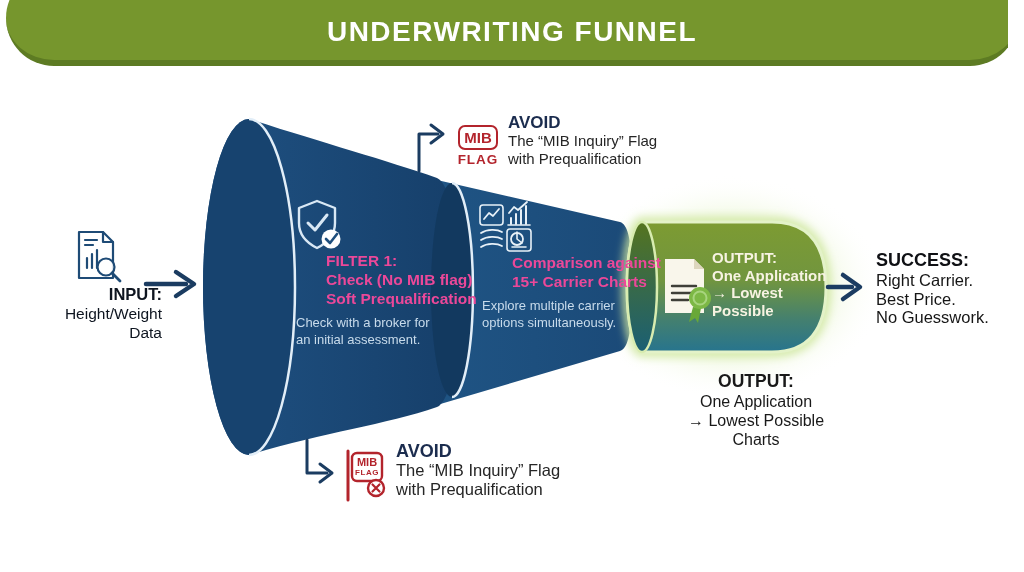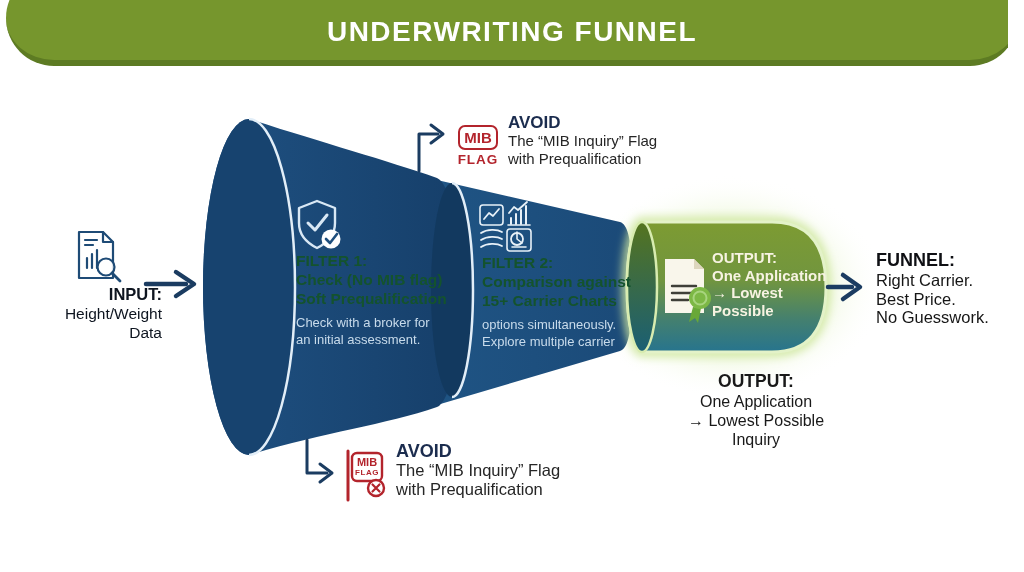--- a/index.html
+++ b/index.html
@@ -12,21 +12,21 @@
           padding-bottom:12px;}
   .banner-title{color:#ffffff;font-weight:800;font-size:28px;letter-spacing:1.5px;}
   
   .tb{position:absolute;}
   .tb div{white-space:nowrap;}
   
   .input-block{left:36px;top:284px;width:126px;text-align:right;color:#0e1520;}
   .input-title{font-weight:700;font-size:16.5px;line-height:20px;}
   .input-line{font-weight:400;font-size:15.5px;line-height:19px;}
   
-  .f-head{color:#14532d;font-weight:700;font-size:15.5px;line-height:19px;}
+  .f-head{color:#ec4899;font-weight:700;font-size:15.5px;line-height:19px;padding-left:30px;}
   .f-desc{color:#c8dbeb;font-weight:400;font-size:13px;line-height:16.5px;}
   .desc-gap{height:7px;}
   .filter1-block{left:296px;top:251px;width:175px;}
   .filter2-block{left:482px;top:253px;width:165px;}
   
   .cyl-block{left:712px;top:249px;width:115px;}
   .cyl-line{color:#f7f3e2;font-weight:700;font-size:15px;line-height:17.5px;}
   
   .success-block{left:876px;top:250px;width:145px;color:#161616;}
   .success-title{font-weight:700;font-size:18px;line-height:21px;color:#0f1014;}
@@ -187,47 +187,46 @@
   <div class="tb filter1-block">
     <div class="f-head">FILTER 1:</div>
     <div class="f-head">Check (No MIB flag)</div>
     <div class="f-head">Soft Prequalification</div>
     <div class="desc-gap"></div>
     <div class="f-desc">Check with a broker for</div>
     <div class="f-desc">an initial assessment.</div>
   </div>
 
   <div class="tb filter2-block">
-    <div class="f-head">FILTER 2:</div>
     <div class="f-head">Comparison against</div>
     <div class="f-head">15+ Carrier Charts</div>
     <div class="desc-gap"></div>
+    <div class="f-desc">Explore multiple carrier</div>
     <div class="f-desc">options simultaneously.</div>
-    <div class="f-desc">Explore multiple carrier</div>
   </div>
 
   <div class="tb cyl-block">
     <div class="cyl-line">OUTPUT:</div>
     <div class="cyl-line">One Application</div>
     <div class="cyl-line">→ Lowest</div>
     <div class="cyl-line">Possible</div>
   </div>
 
   <div class="tb success-block">
-    <div class="success-title">FUNNEL:</div>
+    <div class="success-title">SUCCESS:</div>
     <div class="success-line">Right Carrier.</div>
     <div class="success-line">Best Price.</div>
     <div class="success-line">No Guesswork.</div>
   </div>
 
   <div class="tb output-caption">
     <div class="oc-title">OUTPUT:</div>
     <div class="oc-line">One Application</div>
     <div class="oc-line">→ Lowest Possible</div>
-    <div class="oc-line">Inquiry</div>
+    <div class="oc-line">Charts</div>
   </div>
 
   <div class="tb mib-badge">
     <span>MIB</span>
   </div>
   <div class="tb mib-badge-flag">FLAG</div>
   <div class="tb avoid-top-text">
     <div class="avoid-title">AVOID</div>
     <div class="avoid-line">The “MIB Inquiry” Flag</div>
     <div class="avoid-line">with Prequalification</div>

